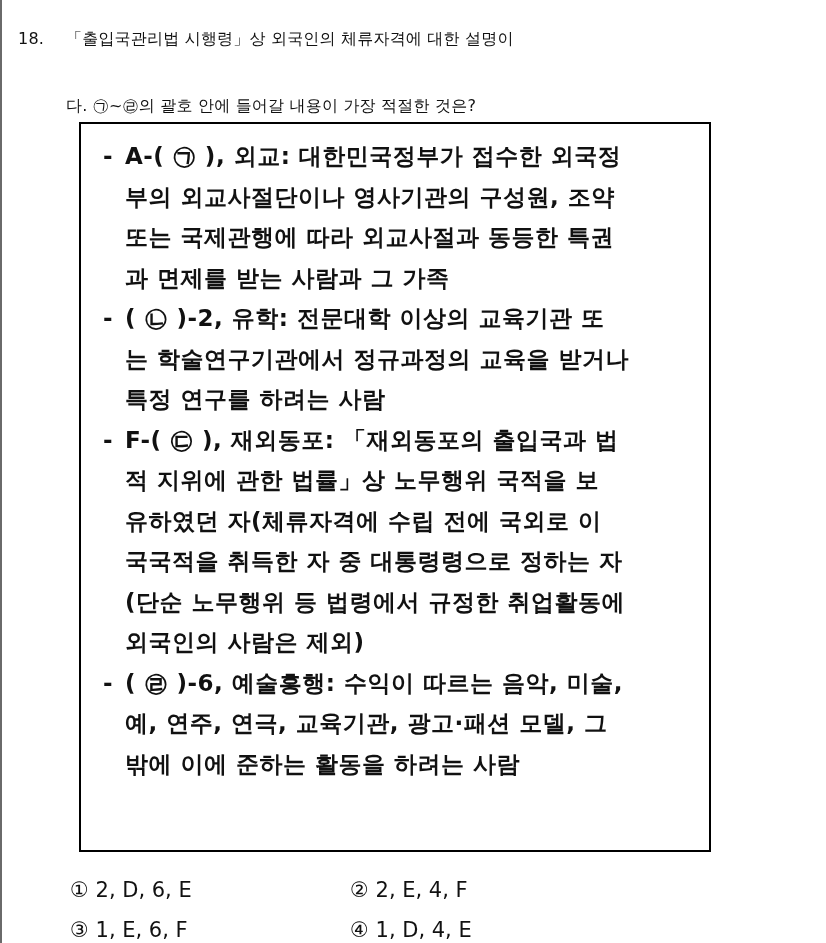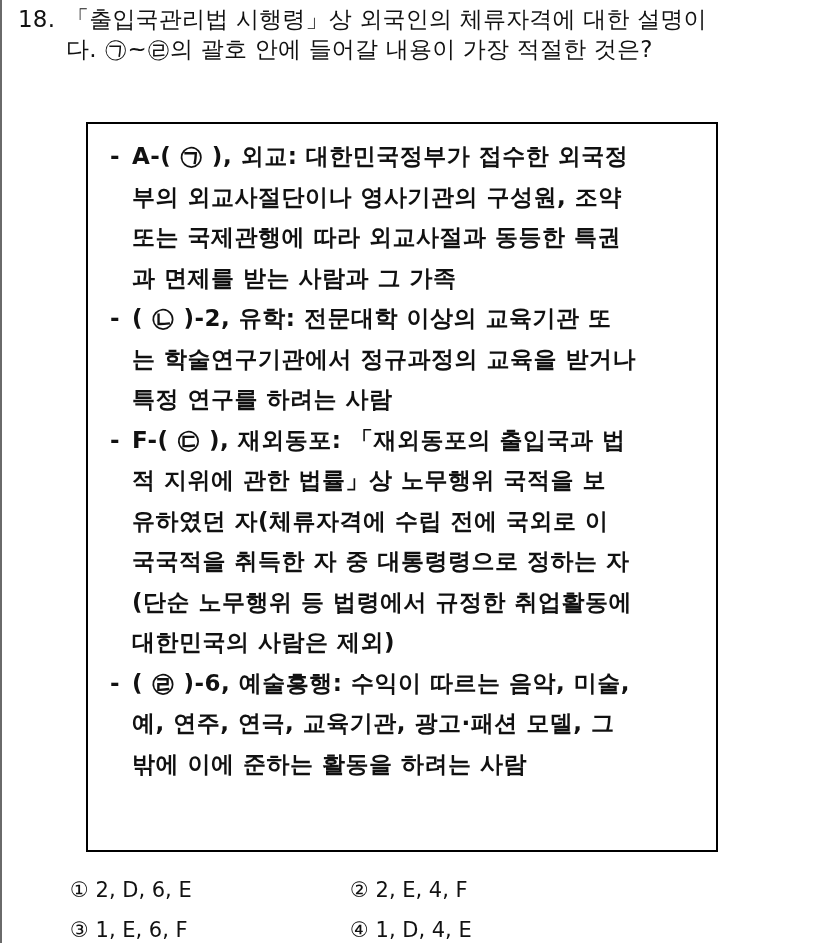--- a/index.html
+++ b/index.html
@@ -19,39 +19,40 @@
       position: absolute;
       left: 0;
       top: 0;
       width: 2px;
       height: 943px;
       background: #6a6a6a;
     }
     .question {
       position: absolute;
       left: 18px;
-      top: 4px;
+      top: 24px;
       width: 790px;
-      font-size: 23px;
+      font-size: 16px;
       line-height: 30px;
       letter-spacing: 0.2px;
     }
     .q-line {
       white-space: nowrap;
     }
     .q-num {
       display: inline-block;
       width: 48px;
     }
     .q-indent {
       padding-left: 48px;
+      margin-top: 37px;
     }
     .box {
       position: absolute;
-      left: 86px;
+      left: 79px;
       top: 122px;
       width: 628px;
       height: 726px;
       border: 2px solid #000000;
       box-sizing: content-box;
     }
     .box-lines {
       position: absolute;
       left: 22px;
       top: 12px;
@@ -108,21 +109,21 @@
 
     <div class="box-line"><span class="dash">-</span><span>( ㉡ )-2, 유학: 전문대학 이상의 교육기관 또</span></div>
     <div class="box-line cont">는 학술연구기관에서 정규과정의 교육을 받거나</div>
     <div class="box-line cont">특정 연구를 하려는 사람</div>
 
     <div class="box-line"><span class="dash">-</span><span>F-( ㉢ ), 재외동포: 「재외동포의 출입국과 법</span></div>
     <div class="box-line cont">적 지위에 관한 법률」상 노무행위 국적을 보</div>
     <div class="box-line cont">유하였던 자(체류자격에 수립 전에 국외로 이</div>
     <div class="box-line cont">국국적을 취득한 자 중 대통령령으로 정하는 자</div>
     <div class="box-line cont">(단순 노무행위 등 법령에서 규정한 취업활동에</div>
-    <div class="box-line cont">대한민국의 사람은 제외)</div>
+    <div class="box-line cont">외국인의 사람은 제외)</div>
 
     <div class="box-line"><span class="dash">-</span><span>( ㉣ )-6, 예술흥행: 수익이 따르는 음악, 미술,</span></div>
     <div class="box-line cont">예, 연주, 연극, 교육기관, 광고·패션 모델, 그</div>
     <div class="box-line cont">밖에 이에 준하는 활동을 하려는 사람</div>
   </div>
 </div>
 
 <div class="options">
   <div class="opt-row">
     <div class="opt"><span>①</span> <span>2, D, 6, E</span></div>

